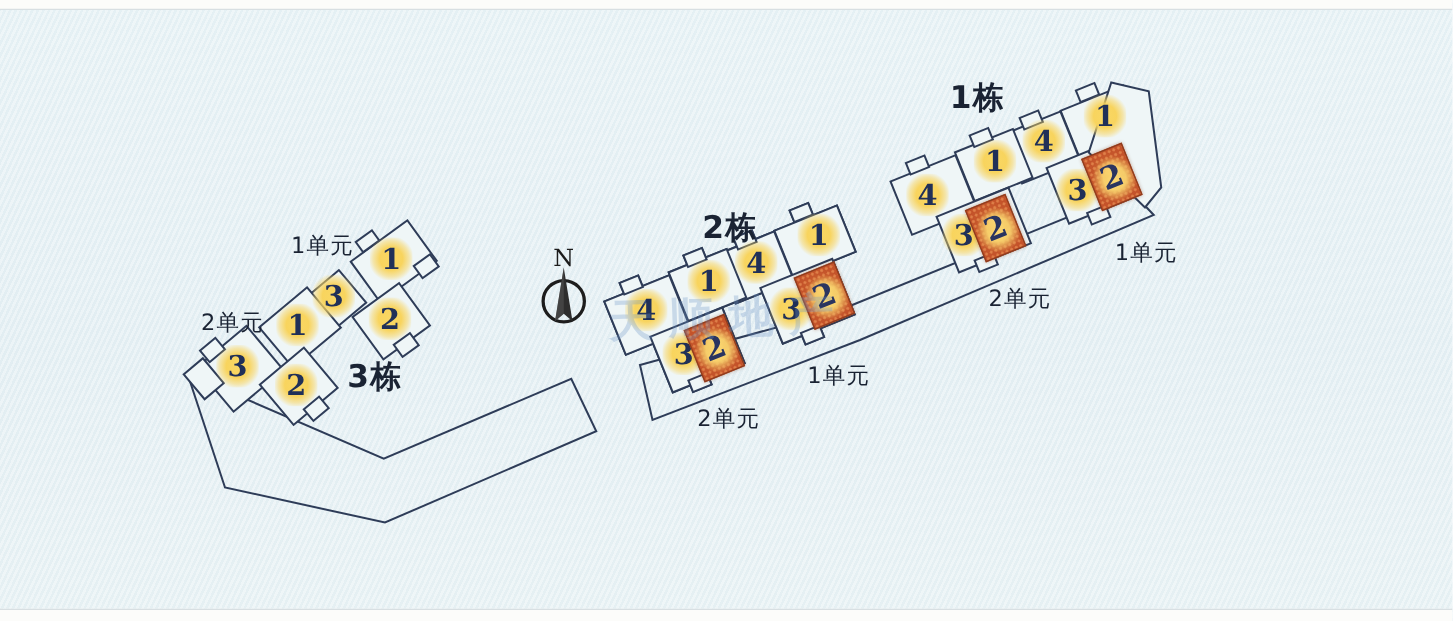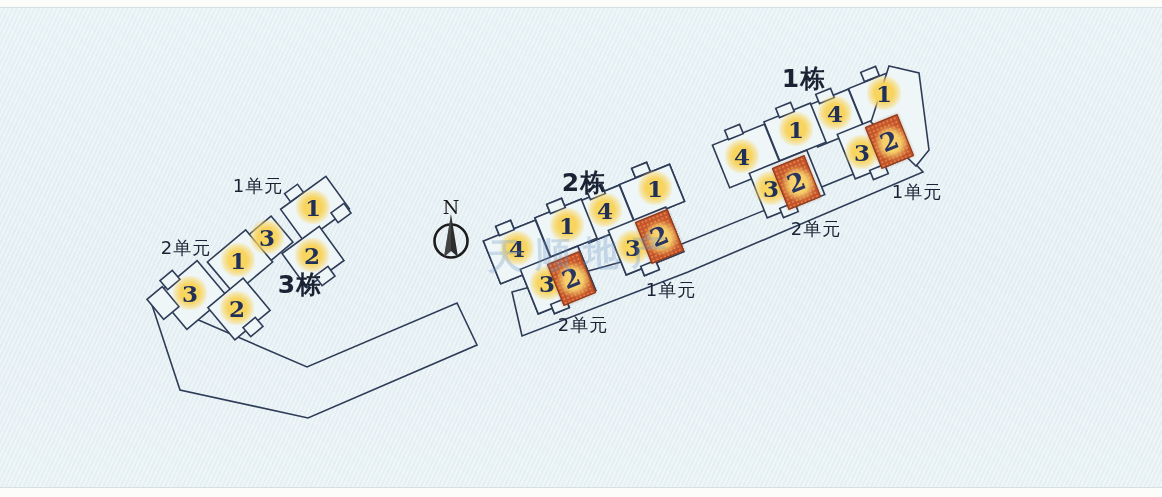--- a/index.html
+++ b/index.html
@@ -22,21 +22,21 @@
     background:
       radial-gradient(circle at 55% 55%, rgba(246,206,110,0.95) 0 9px, rgba(246,206,110,0) 18px),
       radial-gradient(rgba(255,180,110,0.45) 1px, rgba(0,0,0,0) 1.2px),
       #c4522a;
     background-size:auto,4px 4px,auto;
     border:1.5px solid #8e3c1e; box-shadow:0 0 3px rgba(120,50,20,0.45);
     color:#2a3560; text-shadow:0 0 6px #ffe27c, 0 0 12px #ffd75e;}
   .map-label{position:absolute;transform:translate(-50%,-50%);white-space:nowrap;z-index:4;
     color:#1a2333;line-height:1;}
   .map-label.building{font-size:25px;font-weight:600;letter-spacing:1px;}
-  .map-label.unit{font-size:18px;font-weight:500;letter-spacing:1px;}
+  .map-label.unit{font-size:18px;font-weight:500;letter-spacing:1px;margin-top:11px;}
   .compass-n{position:absolute;left:451px;top:207px;transform:translate(-50%,-50%);z-index:4;
     font-family:"DejaVu Serif",serif;font-size:19px;color:#1c1c1c;font-weight:500;}
   .watermark{position:absolute;left:487px;top:230px;z-index:5;
     font-size:36px;letter-spacing:12px;color:rgba(110,150,200,0.30);
     transform:rotate(-2deg);font-weight:600;pointer-events:none;}
 </style>
 </head>
 <body>
 
 <div class="plan">
@@ -113,23 +113,23 @@
       <div class="marker yellow" style="left: 605px; top: 210px;">4</div>
       <div class="marker yellow" style="left: 655px; top: 188px;">1</div>
       <div class="marker yellow" style="left: 633px; top: 247px;">3</div>
       <div class="marker orange" style="left: 658px; top: 235px;">2</div>
       <div class="marker yellow" style="left: 313px; top: 207px;">1</div>
       <div class="marker yellow" style="left: 267px; top: 237px;">3</div>
       <div class="marker yellow" style="left: 312px; top: 255px;">2</div>
       <div class="marker yellow" style="left: 238px; top: 260px;">1</div>
       <div class="marker yellow" style="left: 190px; top: 293px;">3</div>
       <div class="marker yellow" style="left: 237px; top: 308px;">2</div>
-      <div class="map-label building" style="left: 804px; top: 78px;">1栋</div>
+      <div class="map-label building" style="left: 782px; top: 78px;">1栋</div>
       <div class="map-label building" style="left: 584px; top: 182px;">2栋</div>
-      <div class="map-label building" style="left: 300px; top: 284px;">3栋</div>
+      <div class="map-label building" style="left: 300px; top: 301px;">3栋</div>
       <div class="map-label unit" style="left: 917px; top: 192px;">1单元</div>
       <div class="map-label unit" style="left: 816px; top: 229px;">2单元</div>
       <div class="map-label unit" style="left: 671px; top: 290px;">1单元</div>
       <div class="map-label unit" style="left: 583px; top: 325px;">2单元</div>
       <div class="map-label unit" style="left: 258px; top: 186px;">1单元</div>
       <div class="map-label unit" style="left: 186px; top: 248px;">2单元</div>
     </div>
 
   <div class="scan-edge top"></div>
   <div class="scan-edge bottom"></div>

